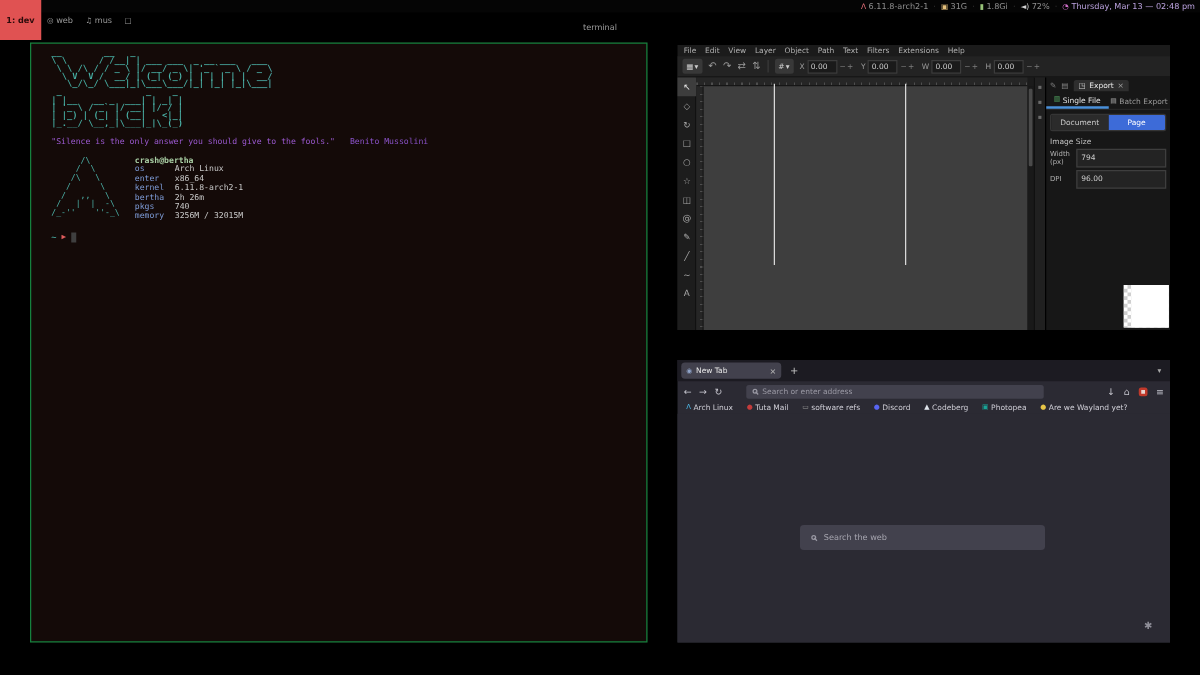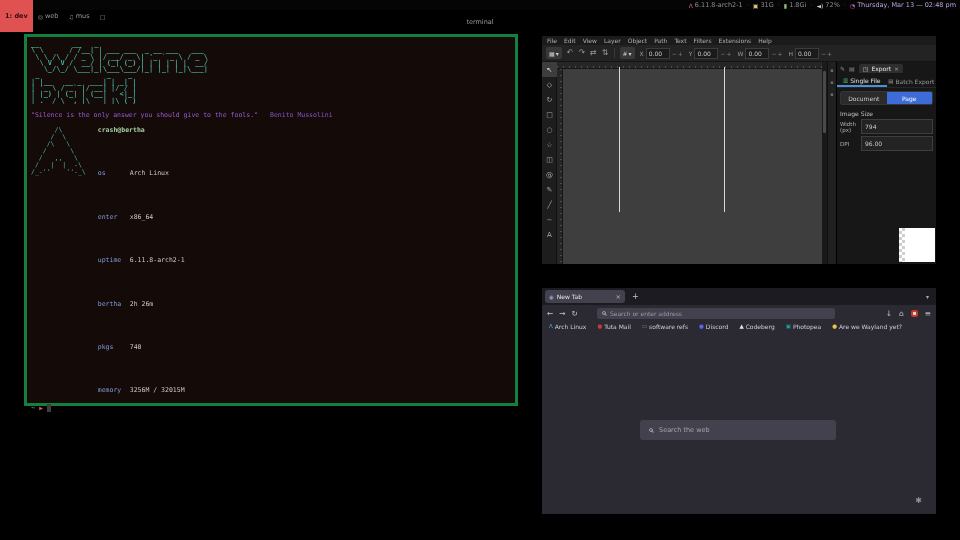--- a/index.html
+++ b/index.html
@@ -13,33 +13,33 @@
   .ws { display:flex; align-items:center; gap:2px; padding:16px 5px; color:#9a9a9a; }
   .ws.active { color:#2b0b0b; font-weight:bold; }
   .ws .ws-icon { font-size:6px; }
   .bar-title { position:absolute; left:50%; top:17px; transform:translateX(-50%); line-height:10px; color:#9a9a9a; }
   .bar-status { margin-left:auto; display:flex; align-items:center; gap:4px; padding-right:4px; }
   .st { display:flex; align-items:center; gap:2px; }
   .st .sticon { font-size:6px; }
   .sep { color:#3c3c3c; }
 
   
-  .terminal { position:absolute; left:24px; top:34px; width:494px; height:372px;
-              background:#140a08; border:3px solid #15803d; padding:4px 4px;
+  .terminal { position:absolute; left:24px; top:34px; width:494px; height:480px;
+              background:#140a08; border:1px solid #15803d; padding:4px 16px;
               font-family:"DejaVu Sans Mono",monospace; }
   .banner { font-size:7px; line-height:6.3px; white-space:pre; font-weight:bold;
             background:linear-gradient(110deg,#45b0a4 0%,#4db6ac 35%,#6f7fd0 70%,#9575cd 100%);
             -webkit-background-clip:text; background-clip:text; color:#4db6ac; -webkit-text-fill-color:transparent; }
   .quote { margin-top:7px; font-size:6.5px; color:#9b59d0; }
   .quote .author { margin-left:12px; color:#8a52c8; }
   .fetch { margin-top:8px; display:flex; gap:12px; }
   .archlogo { font-size:6.5px; line-height:7px; white-space:pre; color:#4db6ac; }
   .fetchinfo { font-size:6.5px; line-height:7.4px; }
   .fuser { color:#a9cfa4; font-weight:bold; }
-  .frow .flabel { display:inline-block; width:32px; color:#7e9cd8;margin-top:36px; }
+  .frow .flabel { display:inline-block; width:32px; color:#7e9cd8; }
   .frow .fval { color:#c9c9c9; }
   .promptline { margin-top:9px; font-size:7px; display:flex; align-items:center; gap:4px; }
   .ppath { color:#4db6ac; }
   .parrow { color:#e05c5c; font-size:6px; }
   .cursor { display:inline-block; width:4px; height:8px; background:#3f3f3f; }
 
   
   .inkscape { position:absolute; left:542px; top:36px; width:394px; height:228px; background:#1b1b1b;
               font-size:6px; color:#b5b5b5; }
   .menubar { height:9px; display:flex; align-items:center; gap:7px; padding-left:5px; }
@@ -193,21 +193,21 @@
      /  \
     /\   \
    /      \
   /   ,,   \
  /   |  |  -\
 /_-''    ''-_\</pre>
       <div class="fetchinfo">
         <div class="fuser">crash@bertha</div>
         <div class="frow"><span class="flabel">os</span><span class="fval">Arch Linux</span></div>
         <div class="frow"><span class="flabel">enter</span><span class="fval">x86_64</span></div>
-        <div class="frow"><span class="flabel">uptime</span><span class="fval">6.11.8-arch2-1</span></div>
+        <div class="frow"><span class="flabel">kernel</span><span class="fval">6.11.8-arch2-1</span></div>
         <div class="frow"><span class="flabel">bertha</span><span class="fval">2h 26m</span></div>
         <div class="frow"><span class="flabel">pkgs</span><span class="fval">740</span></div>
         <div class="frow"><span class="flabel">memory</span><span class="fval">3256M / 32015M</span></div>
       </div>
     </div>
     <div class="promptline">
       <span class="ppath">~</span>
       <span class="parrow">▶</span>
       <span class="cursor"></span>
     </div>

